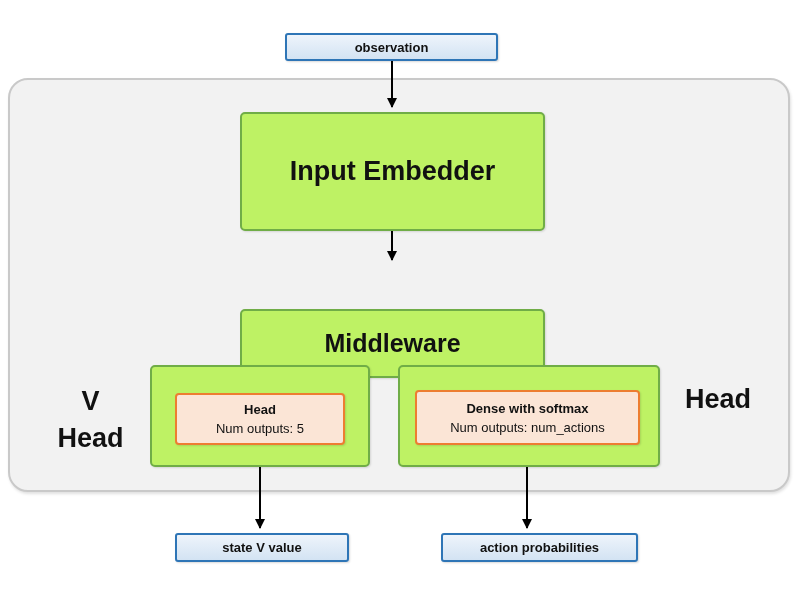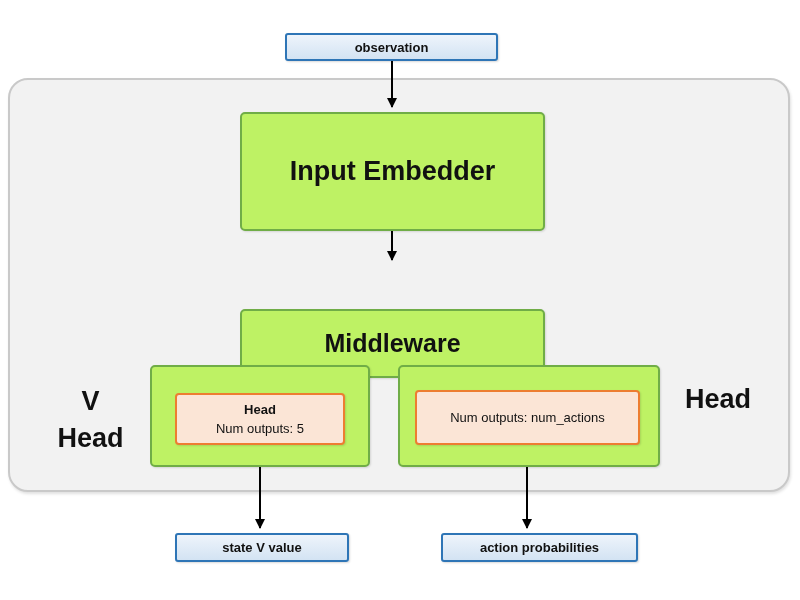--- a/index.html
+++ b/index.html
@@ -113,20 +113,21 @@
   </div>
 
   <div class="node green-node" style="left:150px; top:365px; width:220px; height:102px;"></div>
   <div class="node orange-node" style="left:175px; top:393px; width:170px; height:52px;">
     <span class="orange-title">Head</span>
     <span>Num outputs: 5</span>
   </div>
 
   <div class="node green-node" style="left:398px; top:365px; width:262px; height:102px;"></div>
   <div class="node orange-node" style="left:415px; top:390px; width:225px; height:55px;">
+    <span class="orange-title">Dense with softmax</span>
     <span>Num outputs: num_actions</span>
   </div>
 
   <div class="head-label" style="left:38px; top:383px; width:105px;">
     <div>V</div>
     <div>Head</div>
   </div>
 
   <div class="head-label" style="left:662px; top:381px; width:112px;">
     <div>Head</div>

